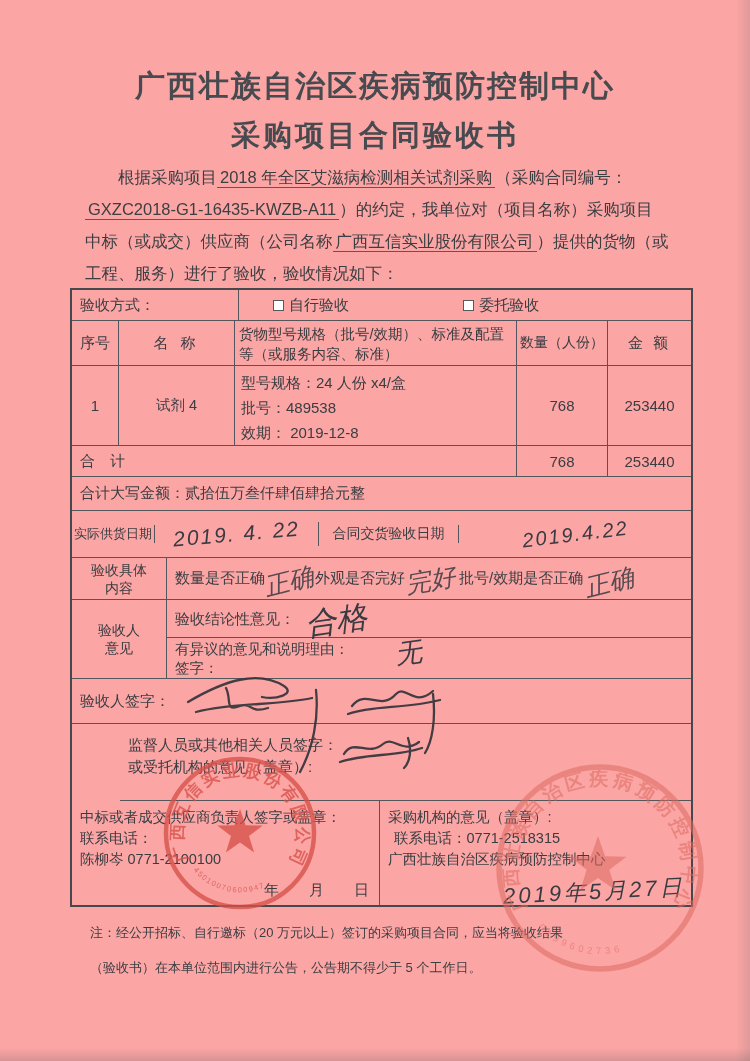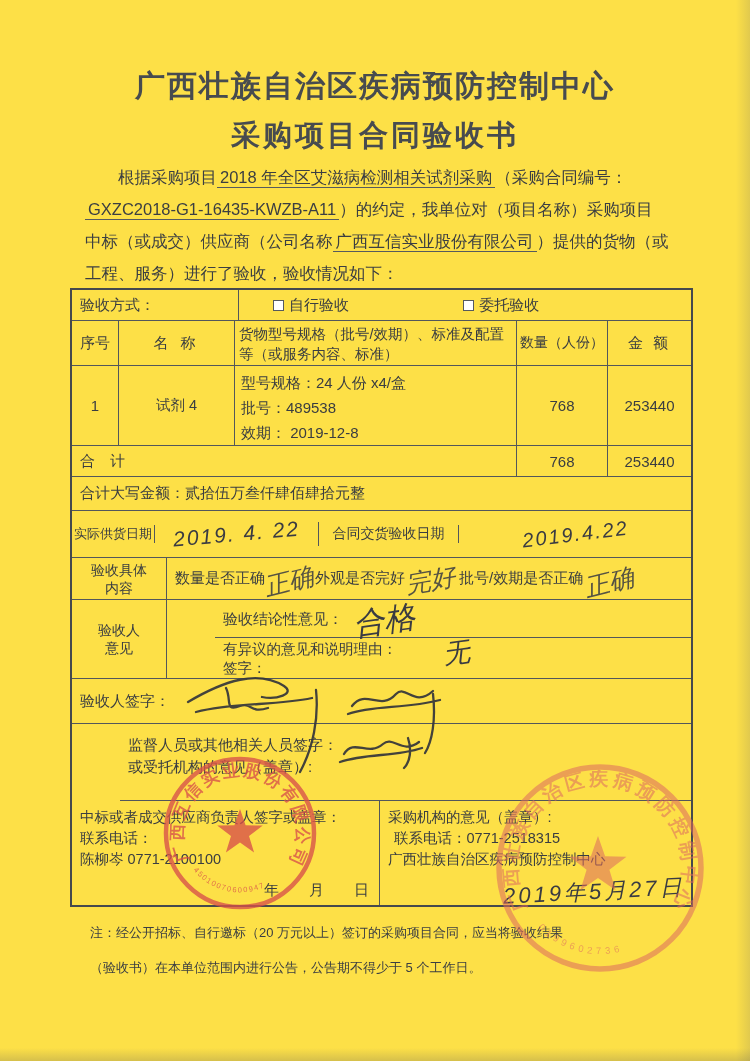--- a/index.html
+++ b/index.html
@@ -1,19 +1,19 @@
 <!DOCTYPE html>
 <html><head>
 <meta charset="utf-8">
 <style>
   * { box-sizing: border-box; margin: 0; padding: 0; }
   html,body { background:#ffffff; }
   .page {
     position: relative; width: 750px; height: 1061px;
-    background: #fde047; overflow: hidden;
+    background: #fca5a5; overflow: hidden;
     font-family: "Liberation Sans", "DejaVu Sans", sans-serif;
     color: #3a3d41;
   }
   .edge-right { position:absolute; right:0; top:0; width:14px; height:100%;
     background: linear-gradient(to right, rgba(0,0,0,0), rgba(110,110,105,.20)); }
   .edge-bottom { position:absolute; bottom:0; left:0; width:100%; height:13px;
     background: linear-gradient(to bottom, rgba(0,0,0,0), rgba(95,95,90,.25)); }
 
   .title1 { position:absolute; top:66px; left:0; width:100%; text-align:center;
     font-size:30px; font-weight:bold; letter-spacing:2px; color:#474b4f; }
@@ -129,21 +129,21 @@
         <span class="hw" style="font-size:25px; transform:rotate(-10deg) translateY(2px); opacity:.85; margin:0 4px 0 0;">完好</span>
         <span>批号/效期是否正确</span>
         <span class="hw" style="font-size:25px; transform:rotate(-14deg) translateY(4px); opacity:.85;">正确</span>
       </div>
     </div>
 
     <div class="r" style="height:79px;">
       <div class="c center" style="width:95px; font-size:14px; line-height:18px;">
         <span style="width:48px; display:inline-block;">验收人意见</span>
       </div>
-      <div class="c" style="flex:1; display:flex; flex-direction:column;margin-left:48px;">
+      <div class="c" style="flex:1; display:flex; flex-direction:column;">
         <div class="sub fs15" style="height:39px; line-height:37px; padding-left:8px; position:relative;">
           <span>验收结论性意见：</span>
           <span class="hw" style="position:absolute; left:138px; top:2px; font-size:31px; transform:rotate(-8deg); z-index:3;">合格</span>
         </div>
         <div style="flex:1; padding:2px 0 0 8px; font-size:14.5px; line-height:19px; position:relative;">
           <div>有异议的意见和说明理由：</div>
           <div>签字：</div>
           <span class="hw" style="position:absolute; left:228px; top:6px; font-size:27px; transform:rotate(-8deg);">无</span>
         </div>
       </div>

